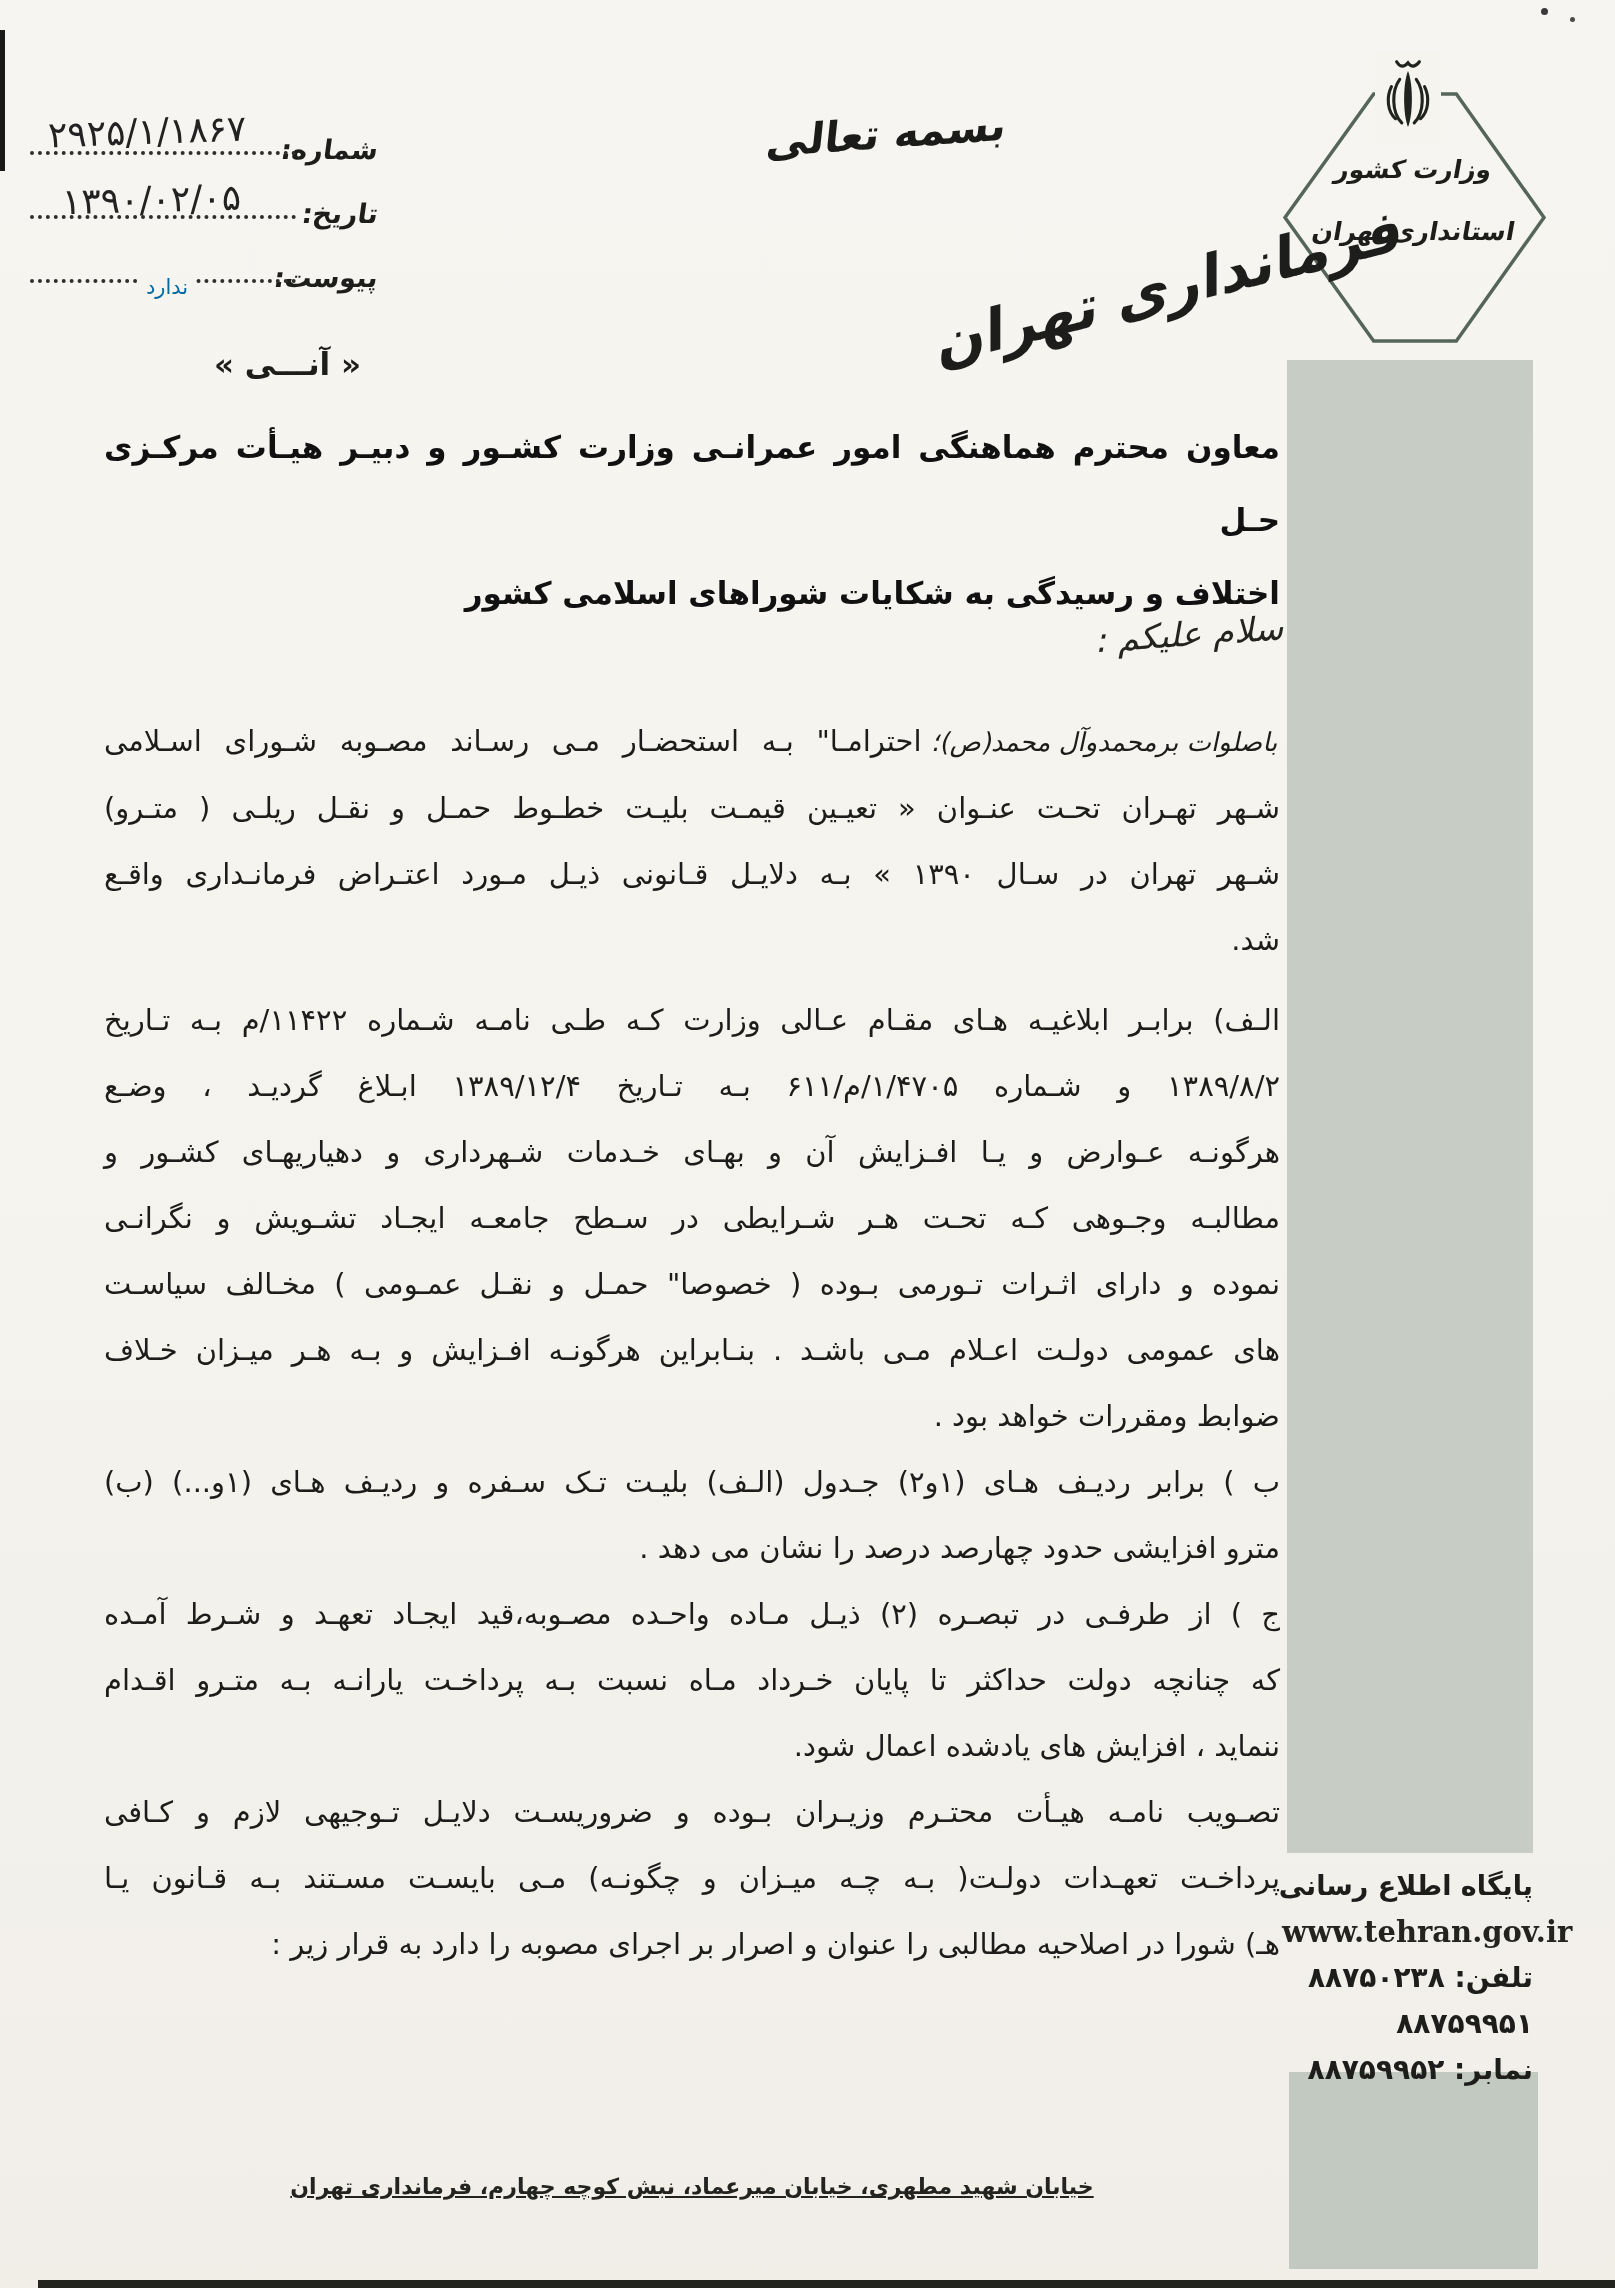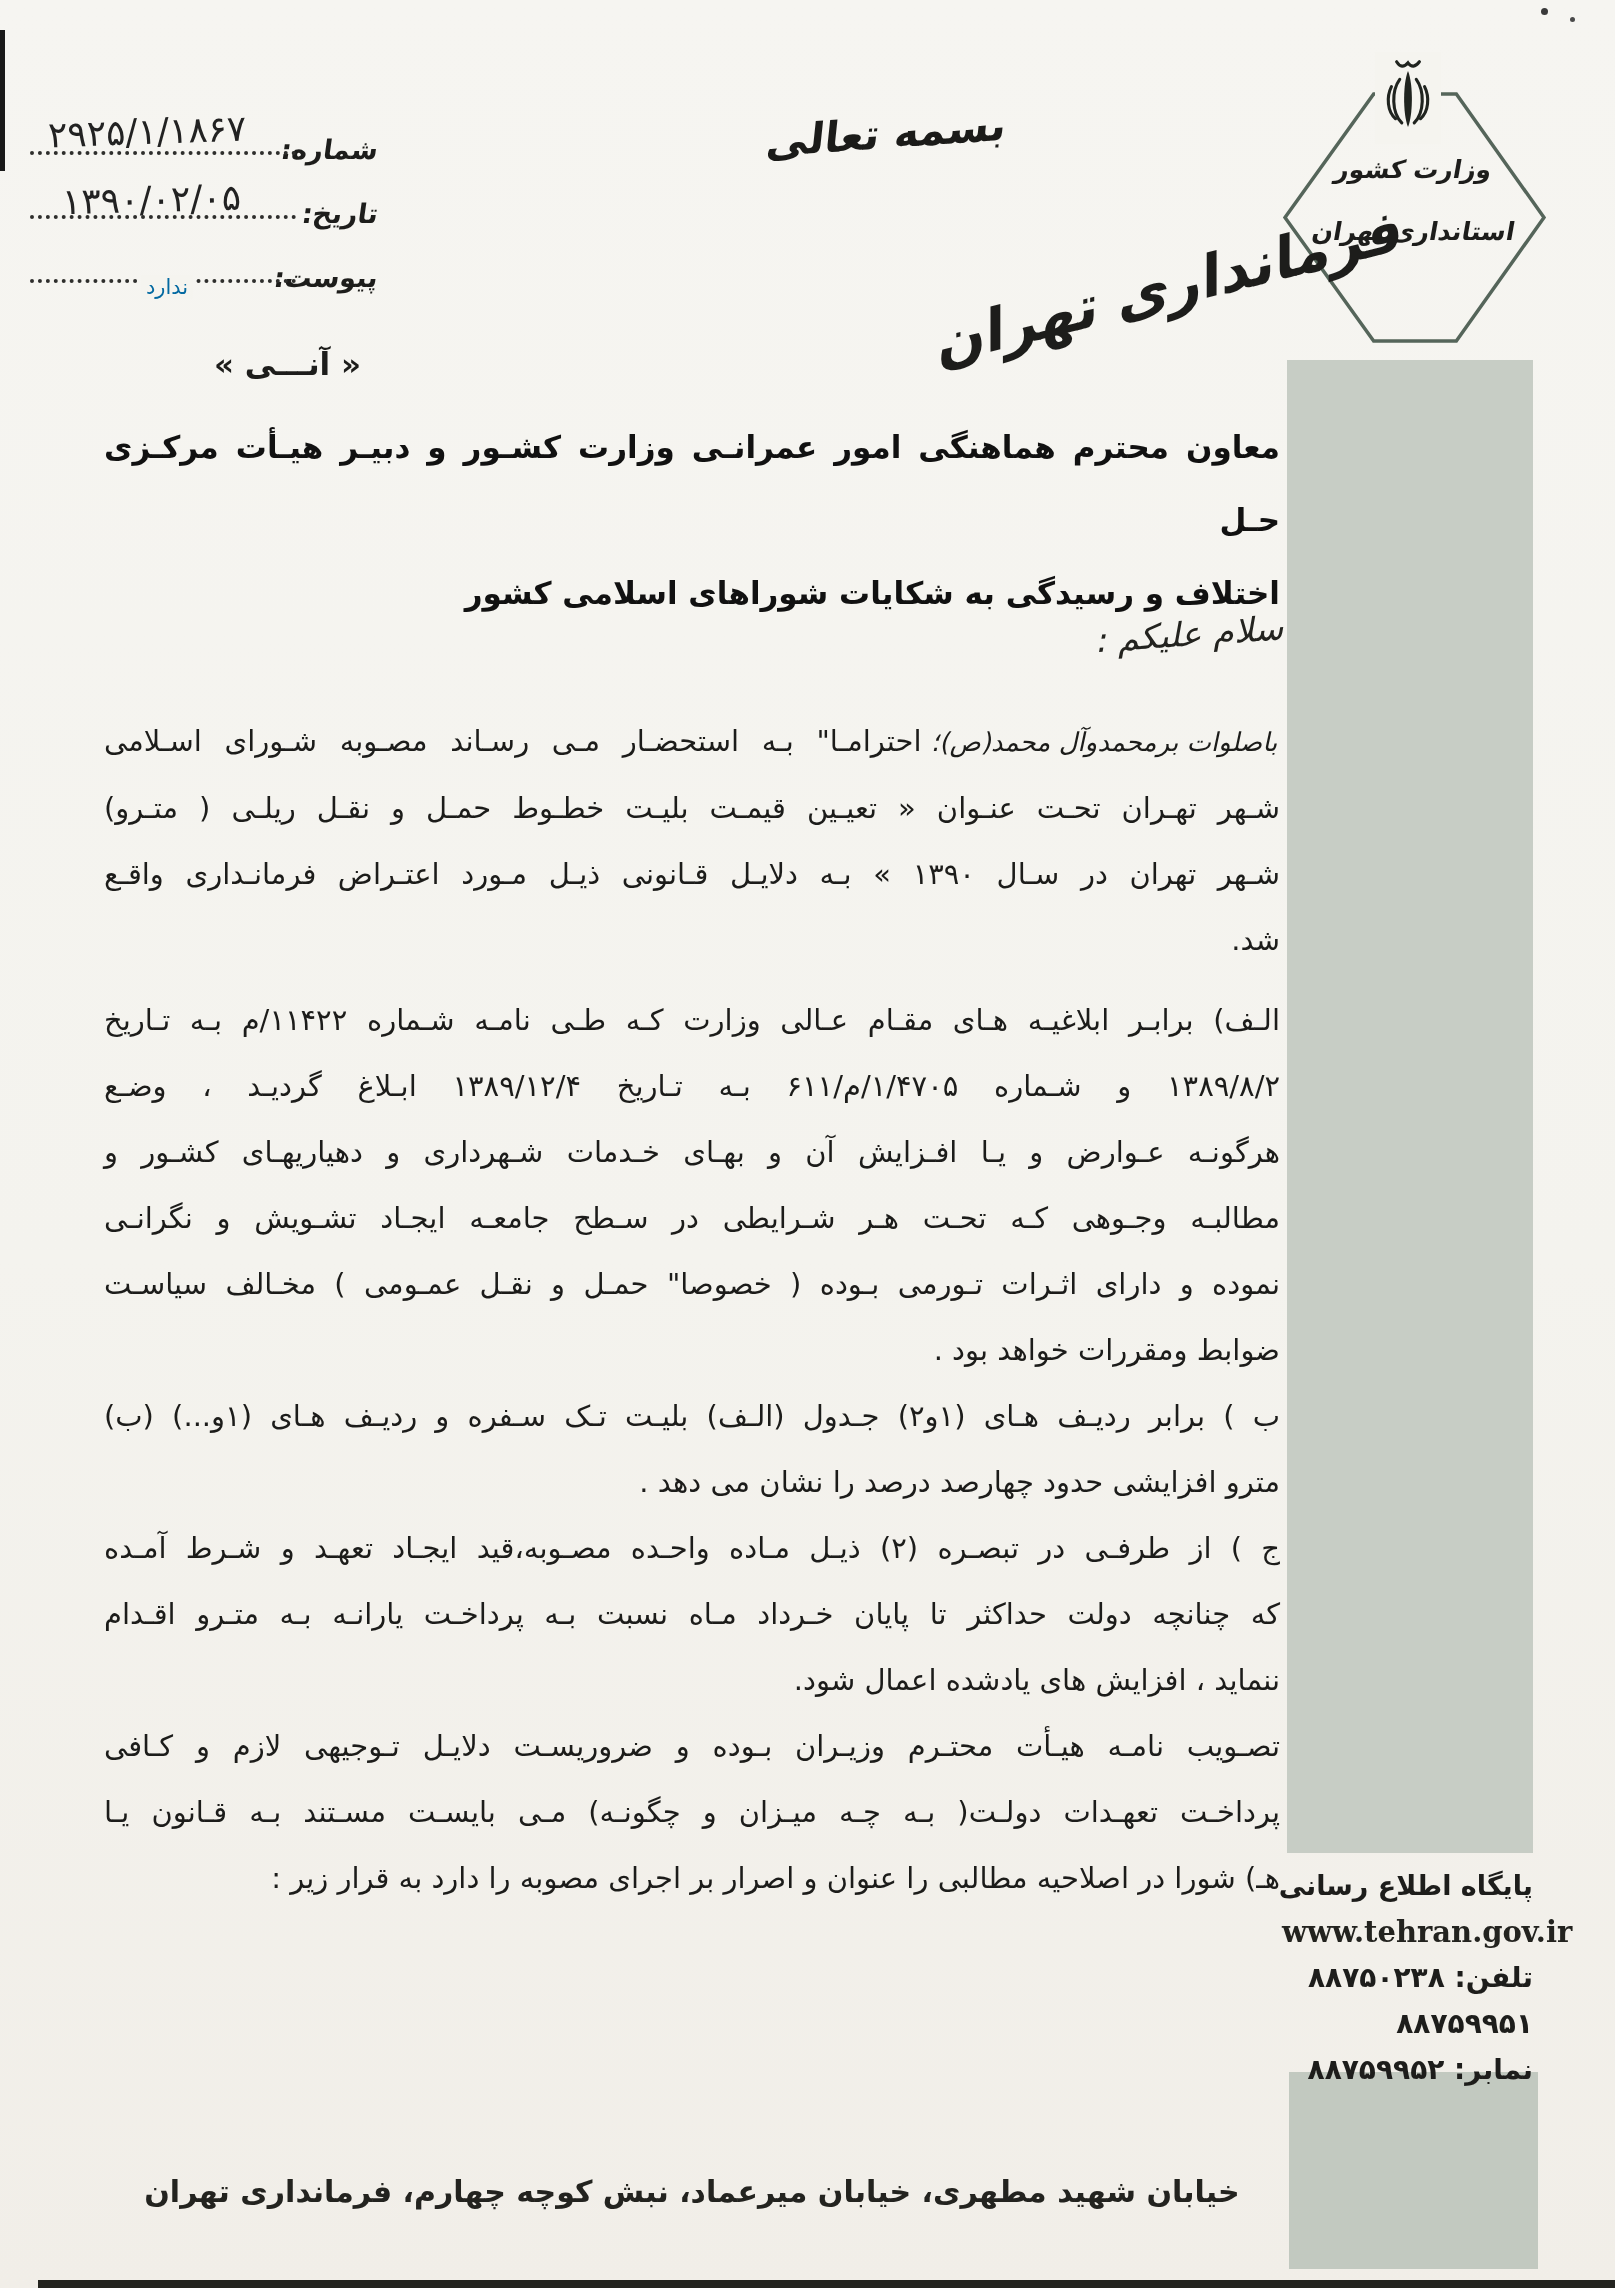--- a/index.html
+++ b/index.html
@@ -58,21 +58,21 @@
   
   .bar1{position:absolute;left:1287px;top:360px;width:246px;height:1493px;background:#c7cdc5;}
   .bar2{position:absolute;left:1289px;top:2072px;width:249px;height:197px;background:#c2c9c0;}
   .contact{position:absolute;left:1282px;top:1863px;width:251px;text-align:right;padding-right:2px;}
   .contact div{line-height:46px;white-space:nowrap;}
   .c1{font-weight:bold;font-size:27px;}
   .c2{direction:ltr;font-family:"DejaVu Serif",serif;font-size:29px;font-weight:bold;color:#23231f;}
   .cnum{font-weight:bold;font-size:28px;letter-spacing:1px;}
   
   .footer{position:absolute;left:104px;top:2174px;width:1176px;text-align:center;
-    font-weight:bold;font-size:30px;color:#23231f;}
+    font-weight:bold;font-size:22px;color:#23231f;text-decoration:underline;}
 </style>
 </head>
 <body>
 
 <div class="page">
 
   <div class="sliver"></div>
   <div class="dotA"></div>
   <div class="dotB"></div>
   <div class="bottombar"></div>
@@ -131,20 +131,21 @@
       <span class="callig">باصلوات برمحمدوآل محمد(ص)؛</span><span>احترامـا" بـه استحضـار مـی رسـاند مصـوبه شـورای اسـلامی</span>
     </div>
     <div class="bline j">شـهر تهـران تحـت عنـوان « تعیـین قیمـت بلیـت خطـوط حمـل و نقـل ریلـی ( متـرو)</div>
     <div class="bline j">شـهر تهران در سـال ۱۳۹۰ » بـه دلایـل قـانونی ذیـل مـورد اعتـراض فرمانـداری واقـع</div>
     <div class="bline e">شد.</div>
     <div class="bline j gap">الـف) برابـر ابلاغیـه هـای مقـام عـالی وزارت کـه طـی نامـه شـماره ۱۱۴۲۲/م بـه تـاریخ</div>
     <div class="bline j">۱۳۸۹/۸/۲ و شـماره ۱/۴۷۰۵/م/۶۱۱ بـه تـاریخ ۱۳۸۹/۱۲/۴ ابـلاغ گردیـد ، وضـع</div>
     <div class="bline j">هرگونـه عـوارض و یـا افـزایش آن و بهـای خـدمات شـهرداری و دهیاریهـای کشـور و</div>
     <div class="bline j">مطالبـه وجـوهی کـه تحـت هـر شـرایطی در سـطح جامعـه ایجـاد تشـویش و نگرانـی</div>
     <div class="bline j">نموده و دارای اثـرات تـورمی بـوده ( خصوصا" حمـل و نقـل عمـومی ) مخـالف سیاسـت</div>
+    <div class="bline j">های عمومی دولـت اعـلام مـی باشـد . بنـابراین هرگونـه افـزایش و بـه هـر میـزان خـلاف</div>
     <div class="bline e">ضوابط ومقررات خواهد بود .</div>
     <div class="bline j">ب ) برابر ردیـف هـای (۱و۲) جـدول (الـف) بلیـت تـک سـفره و ردیـف هـای (۱و...) (ب)</div>
     <div class="bline e">مترو افزایشی حدود چهارصد درصد را نشان می دهد .</div>
     <div class="bline j">ج ) از طرفـی در تبصـره (۲) ذیـل مـاده واحـده مصـوبه،قید ایجـاد تعهـد و شـرط آمـده</div>
     <div class="bline j">که چنانچه دولت حداکثر تا پایان خـرداد مـاه نسبت بـه پرداخـت یارانـه بـه متـرو اقـدام</div>
     <div class="bline e">ننماید ، افزایش های یادشده اعمال شود.</div>
     <div class="bline j">تصـویب نامـه هیـأت محتـرم وزیـران بـوده و ضروریسـت دلایـل تـوجیهی لازم و کـافی</div>
     <div class="bline j">پرداخـت تعهـدات دولـت( بـه چـه میـزان و چگونـه) مـی بایسـت مسـتند بـه قـانون یـا</div>
     <div class="bline e">هـ) شورا در اصلاحیه مطالبی را عنوان و اصرار بر اجرای مصوبه را دارد به قرار زیر :</div>
   </div>

